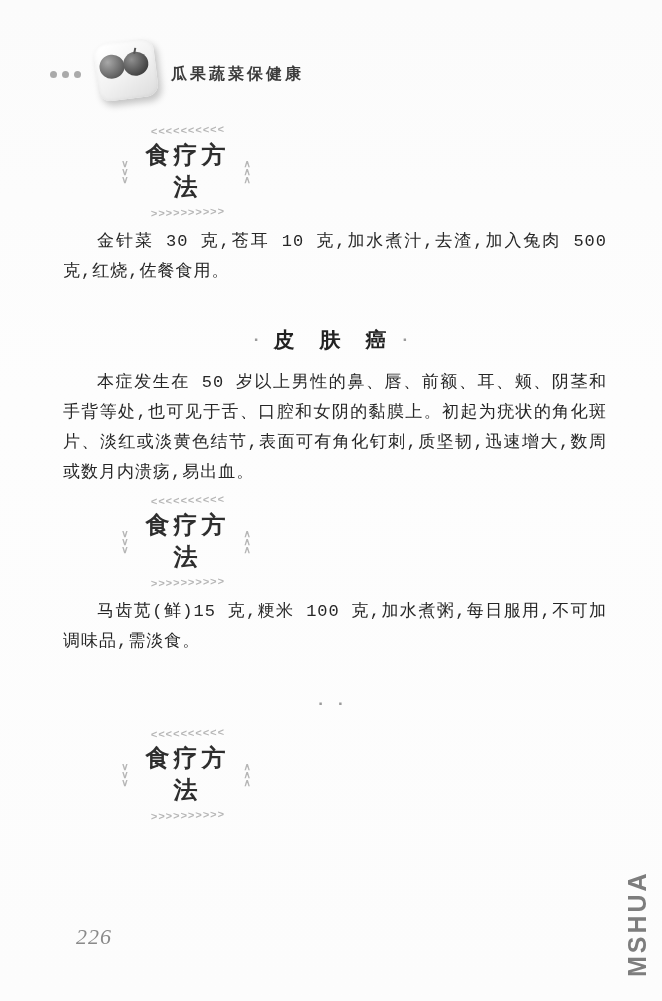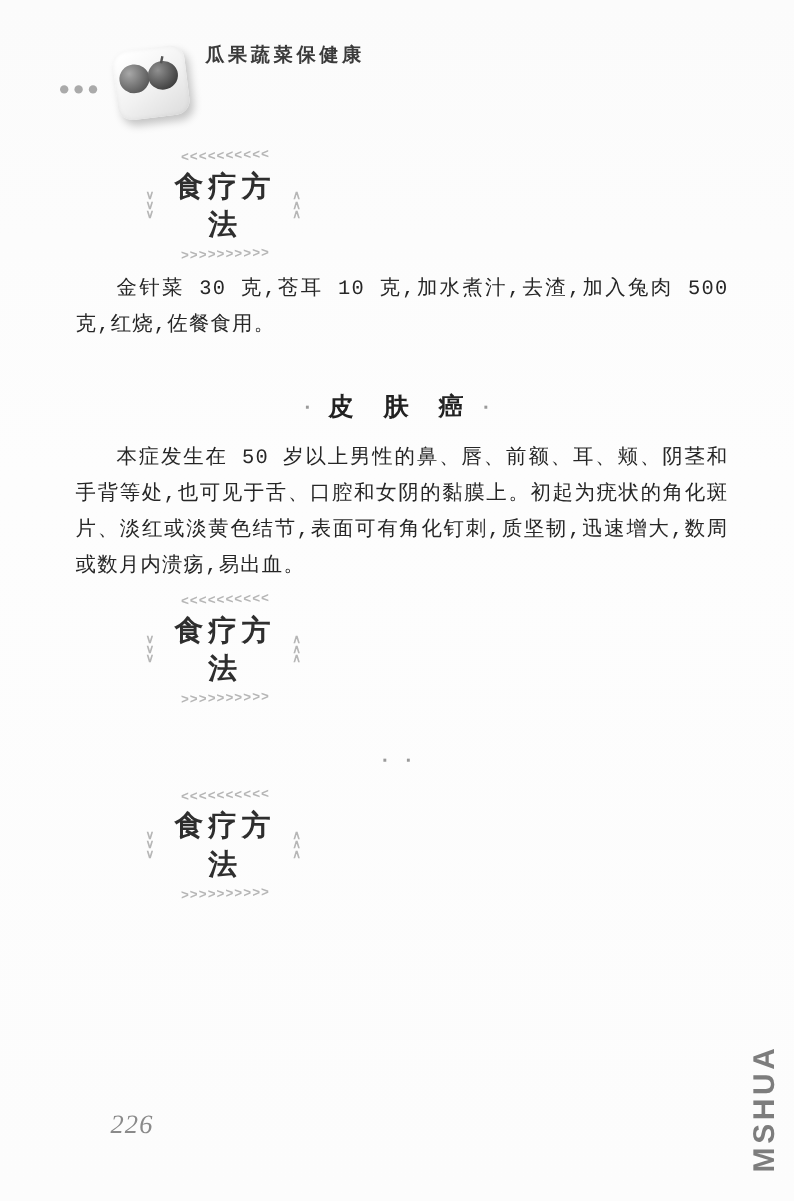--- a/index.html
+++ b/index.html
@@ -3,21 +3,21 @@
 <meta charset="utf-8">
 <style>
   html,body{margin:0;padding:0;}
   body{background:#e8e8e8;font-family:"Liberation Sans",sans-serif;}
   .page{
     position:relative;width:662px;height:1001px;margin:0 auto;
     background:linear-gradient(180deg,#fbfbfb 0%,#fdfdfd 40%,#fcfcfc 100%);
     overflow:hidden;color:#2a2a2a;
   }
   
-  .header{display:flex;padding-top:36px;margin-left:50px;height:76px;}
+  .header{display:flex;align-items:center;padding-top:36px;margin-left:50px;height:76px;}
   .dots{display:flex;gap:5px;align-items:center;margin-right:10px;}
   .dots i{width:7px;height:7px;border-radius:50%;background:#aaaaaa;display:block;}
   .logo{width:74px;height:74px;position:relative;flex:0 0 auto;}
   .plate{
     position:absolute;left:5px;top:4px;width:60px;height:58px;border-radius:12px;
     background:linear-gradient(150deg,#ffffff 10%,#f1f1f1 55%,#dcdcdc 100%);
     transform:rotate(-7deg);box-shadow:3px 5px 7px rgba(0,0,0,.22),inset 0 0 4px rgba(0,0,0,.06);
   }
   .fruit{position:absolute;width:25px;height:24px;border-radius:50%;top:12px;}
   .f1{left:4px;background:radial-gradient(circle at 35% 30%,#a8a8a8,#5a5a5a 75%);}
@@ -42,21 +42,21 @@
     text-indent:2em;color:#262626;
   }
   .p-after-title{margin-top:13px;}
   
   .disease-title{display:flex;align-items:center;justify-content:center;gap:14px;margin-top:38px;line-height:30px;}
   .dt2{margin-top:32px;}
   .tdot{color:#9a9a9a;font-size:17px;font-weight:bold;}
   .ttext{font-weight:bold;font-size:21px;letter-spacing:2px;color:#222222;}
   
   .pagenum{
-    position:absolute;left:92px;top:924px;font-family:"Liberation Serif",serif;
+    position:absolute;left:76px;top:924px;font-family:"Liberation Serif",serif;
     font-style:italic;font-size:22px;color:#8a8a8a;letter-spacing:1px;
   }
   .watermark{
     position:absolute;left:588px;top:916px;width:96px;height:26px;
     transform:rotate(-90deg);transform-origin:center;
     font-size:25px;font-weight:bold;letter-spacing:3px;color:#7d7d7d;text-align:center;
   }
 </style>
 </head>
 <body>
@@ -103,20 +103,21 @@
   <div class="therapy-box tb2">
     <div class="chev-row top">&lt;&lt;&lt;&lt;&lt;&lt;&lt;&lt;&lt;&lt;</div>
     <div class="tb-mid">
       <div class="chev-v">∨∨∨</div>
       <div class="t-label">食疗方法</div>
       <div class="chev-v">∧∧∧</div>
     </div>
     <div class="chev-row bottom">&gt;&gt;&gt;&gt;&gt;&gt;&gt;&gt;&gt;&gt;</div>
   </div>
 
+  <p class="para">马齿苋(鲜)15 克,粳米 100 克,加水煮粥,每日服用,不可加调味品,需淡食。</p>
 
   <div class="disease-title dt2">
     <span class="tdot">·</span>
     <span class="tdot">·</span>
   </div>
 
 
   <div class="therapy-box tb3">
     <div class="chev-row top">&lt;&lt;&lt;&lt;&lt;&lt;&lt;&lt;&lt;&lt;</div>
     <div class="tb-mid">

